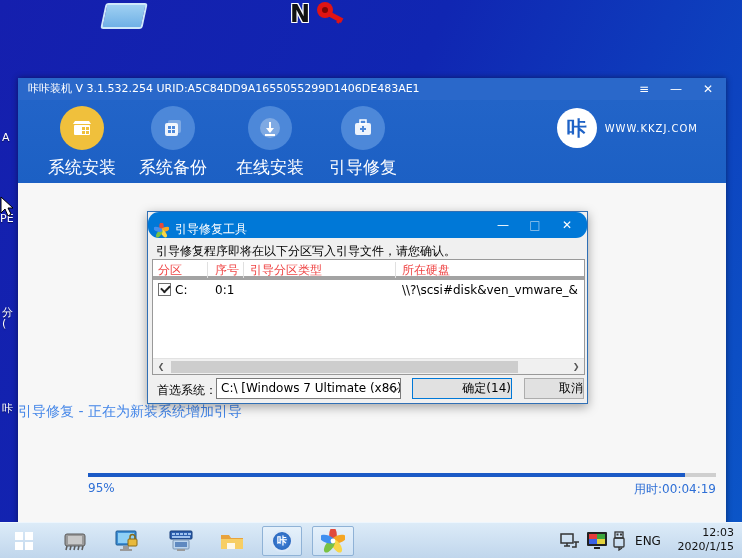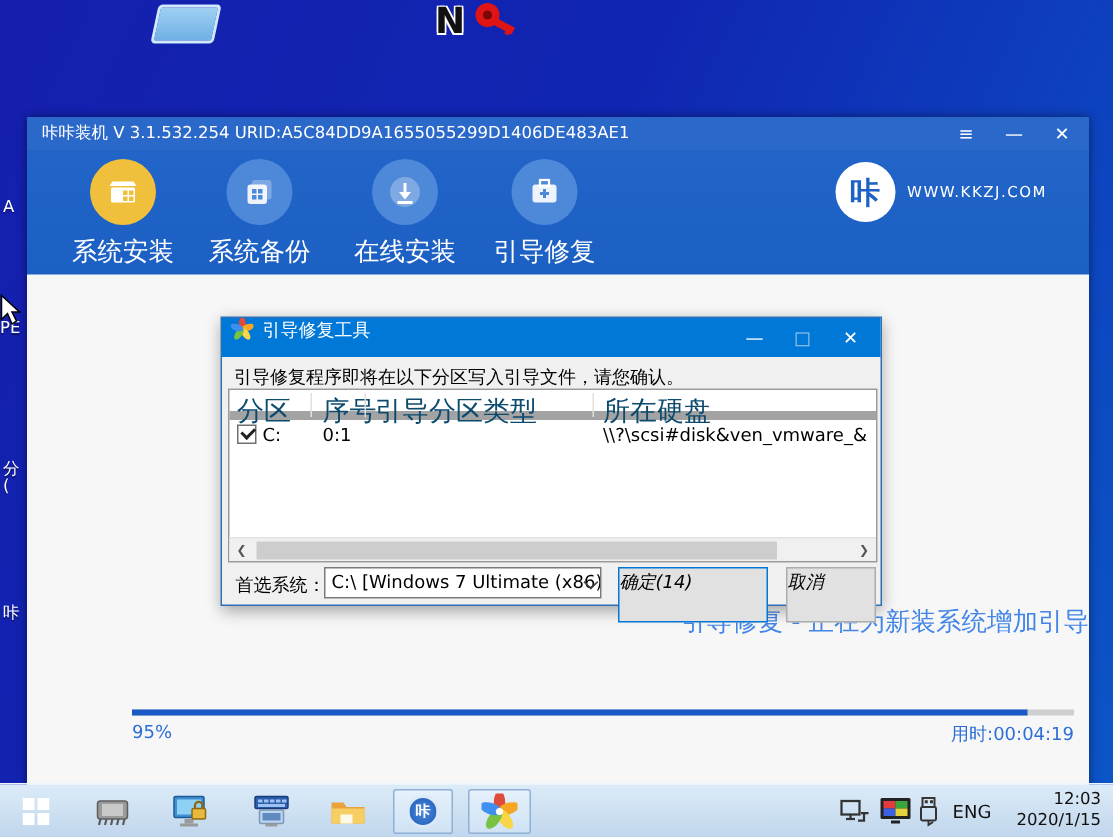--- a/index.html
+++ b/index.html
@@ -39,63 +39,63 @@
   .nav-label { color:#fff; font-size:17px; margin-top:6px; }
 
   .logo { position:absolute; right:28px; top:8px; display:flex; align-items:center; }
   .logo-badge { width:40px; height:40px; border-radius:50%; background:#fff; color:#1e62c6;
     font-size:20px; font-weight:bold; display:flex; align-items:center; justify-content:center; }
   .logo-text { margin-left:8px; color:#fff; }
   .logo-title { font-size:23px; font-weight:bold; letter-spacing:2px; line-height:24px; }
   .logo-url { font-size:10px; letter-spacing:1px; }
 
   
-  .status-line { position:absolute; left:0; top:325px; width:100%; text-align:right;
-    color:#4486e8; font-size:17px; }
+  .status-line { position:absolute; left:0; top:325px; width:100%; text-align:left;
+    color:#4486e8; font-size:14px; }
   .progress-track { position:absolute; left:70px; top:395px; width:628px; height:4px; background:#cfcfcf; }
   .progress-fill { height:100%; background:#1b5ac6; }
   .progress-pct { position:absolute; left:70px; top:403px; font-size:12px; color:#2e6fd6; }
   .progress-elapsed { position:absolute; right:10px; top:403px; font-size:12px; color:#2e6fd6; }
 
   
   .dialog { position:absolute; left:129px; top:133px; width:441px; height:193px;
     background:#f0f0f0; border:1px solid #2f6fb5; box-shadow:0 3px 10px rgba(0,0,0,.35); }
   .dlg-titlebar { position:absolute; left:0; top:0; width:100%; height:26px; background:#0078d7;
-    color:#fff; display:flex; align-items:flex-start; }
+    color:#fff; display:flex; align-items:flex-end;border-radius:11px; }
   .dlg-title { font-size:12px; margin-left:6px; }
   .dlg-controls { position:absolute; right:4px; top:0; height:26px; display:flex; }
   .dlg-controls span { width:32px; text-align:center; font-size:12px; line-height:26px; color:#fff; }
   .dlg-controls .dim { color:#9fc9ec; }
   .dlg-msg { position:absolute; left:8px; top:31px; font-size:12px; color:#000; }
   .listbox { position:absolute; left:4px; top:47px; width:433px; height:116px; background:#fff;
     border:1px solid #999; }
-  .lb-header { position:absolute; left:0; top:0; width:100%; height:20px; border-bottom:6px solid #a3a3a3;
-    font-size:18px; color:#0c4a6e; }
+  .lb-header { position:absolute; left:0; top:0; width:100%; height:20px; border-bottom:4px solid #a3a3a3;
+    font-size:12px; color:#ef4444; }
   .lb-header .sep { position:absolute; top:2px; width:1px; height:16px; background:#e0e0e0; }
   .lb-row { position:absolute; left:0; top:21px; width:100%; height:20px; font-size:12px; color:#000; }
   .cell { position:absolute; top:2px; white-space:nowrap; }
   .c1{left:5px;} .c2{left:62px;} .c3{left:97px;} .c4{left:249px; max-width:180px; overflow:hidden;}
   .checkbox { display:inline-block; width:13px; height:13px; border:1px solid #707070; background:#fff;
     position:relative; vertical-align:-2px; margin-right:4px; }
   .checkbox::after { content:""; position:absolute; left:2px; top:1px; width:7px; height:4px;
     border-left:2px solid #222; border-bottom:2px solid #222; transform:rotate(-45deg); }
   .hscroll { position:absolute; left:0; bottom:0; width:100%; height:16px; background:#f0f0f0;
     border-top:1px solid #e2e2e2; }
   .hs-arrow { position:absolute; top:0; width:16px; height:16px; font-size:8px; line-height:16px;
     text-align:center; color:#555; }
   .hs-thumb { position:absolute; left:18px; top:2px; width:347px; height:12px; background:#cdcdcd; }
   .dlg-bottom { position:absolute; left:0; top:166px; width:100%; height:24px; font-size:12px; }
   .pref-label { position:absolute; left:9px; top:4px; color:#000; }
   .pref-select { position:absolute; left:68px; top:0; width:185px; height:21px; background:#fff;
     border:1px solid #7a7a7a; font-size:12px; line-height:19px; padding-left:4px; color:#000;
     white-space:nowrap; overflow:hidden; }
   .chevron-down { position:absolute; right:4px; top:7px; width:7px; height:7px;
     border-right:1.5px solid #444; border-bottom:1.5px solid #444; transform:rotate(45deg) translateY(-2px); }
-  .btn { position:absolute; top:0; height:37px; background:#e1e1e1; border:1px solid #adadad;
-    font-size:12px; text-align:left; line-height:19px; color:#000;font-style:italic; }
+  .btn { position:absolute; top:0; height:21px; background:#e1e1e1; border:1px solid #adadad;
+    font-size:12px; text-align:right; line-height:19px; color:#000; }
   .btn-ok { left:264px; width:100px; border-color:#0078d7; }
   .btn-cancel { left:376px; width:60px; }
 
   
   .taskbar { position:absolute; left:0; top:522px; width:742px; height:36px;
     background:linear-gradient(#dcebf8,#c0d6ec); border-top:1px solid #eef6fd; z-index:50; }
   .tb-item { position:absolute; top:3px; height:30px; display:flex; align-items:center; justify-content:center; }
   .tb-box { border:1px solid #8fb2d6; background:linear-gradient(#e6f1fb,#cfe2f4); border-radius:2px; }
   .kaka-circle { width:22px; height:22px; border-radius:50%; background:radial-gradient(#4c8ade,#1d5cb4);
     border:2px solid #dce9f8; color:#fff; font-size:10px; font-weight:bold;

